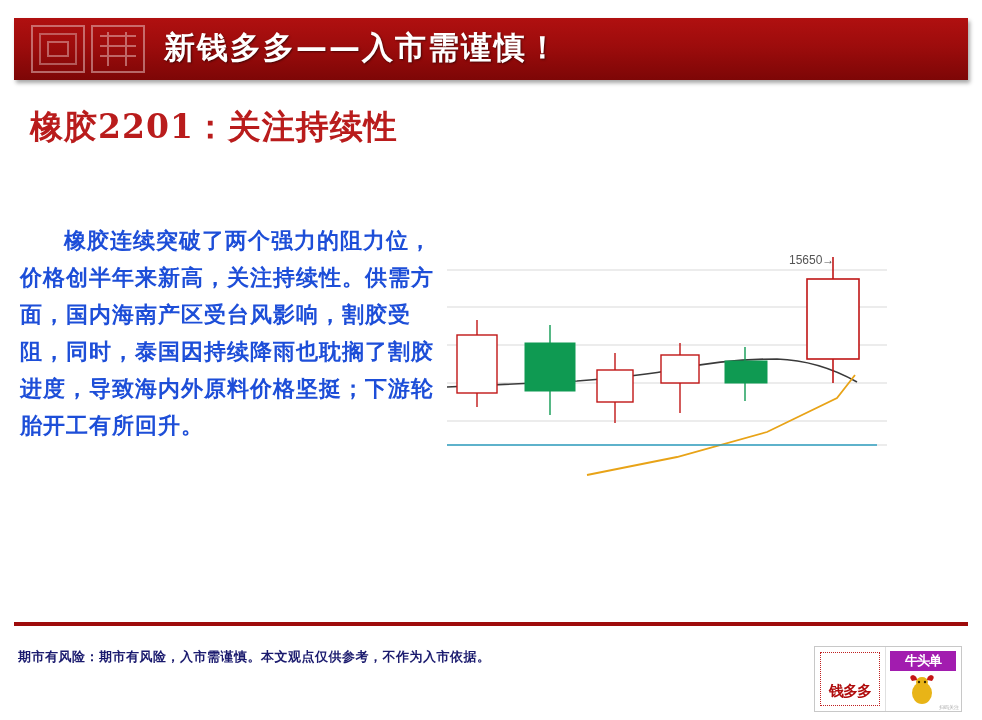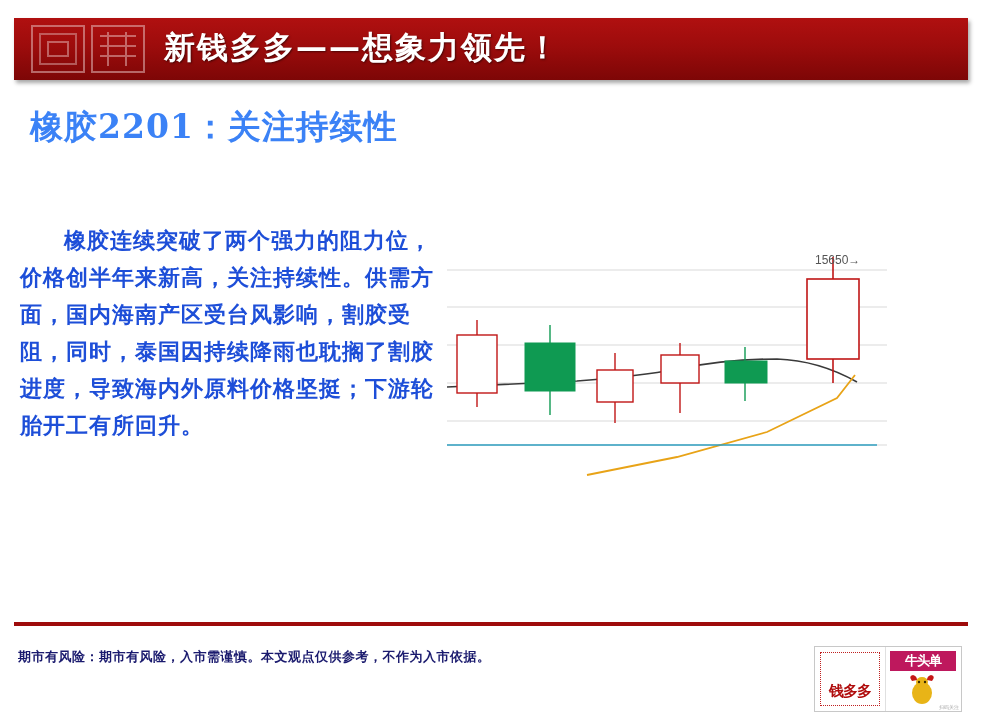--- a/index.html
+++ b/index.html
@@ -52,21 +52,21 @@
     text-shadow: 1px 1px 2px rgba(0,0,0,0.5);
     white-space: nowrap;
   }
 
   
   .slide-title {
     position: absolute;
     left: 30px;
     top: 104px;
     width: 420px;
-    color: #3b82f6;
+    color: #b91c1c;
     font-size: 33px;
     font-weight: bold;
     line-height: 46px;
     letter-spacing: 1px;
     font-family: "DejaVu Serif", "Liberation Serif", serif;
   }
 
   
   .body-text {
     position: absolute;
@@ -92,21 +92,20 @@
   }
   .chart-svg { display:block; }
   .chart-label {
     position: absolute;
     left: 352px;
     top: 18px;
     font-size: 12px;
     color: #555555;
     font-family: "Liberation Sans", sans-serif;
     white-space: nowrap;
-    margin-left: 26px;
   }
 
   
   .footer-rule {
     position: absolute;
     left: 14px;
     top: 622px;
     width: 954px;
     height: 4px;
     background: #9e0b0b;
@@ -161,21 +160,21 @@
     height: 100%;
     position: relative;
     background: #ffffff;
   }
   .logo-badge {
     position: absolute;
     left: 4px;
     top: 4px;
     width: 66px;
     height: 20px;
-    background: #be185d;
+    background: #a21caf;
     color: #ffffff;
     font-size: 13px;
     font-weight: bold;
     text-align: center;
     line-height: 20px;
     letter-spacing: -1px;
     font-family: "DejaVu Serif", "Liberation Serif", serif;
   }
   .logo-mascot {
     position: absolute;
@@ -199,21 +198,21 @@
 <div class="slide">
 
   <div class="header">
     <svg class="header-emblem" viewBox="0 0 120 50">
       <rect x="2" y="2" width="52" height="46" fill="none" stroke="#e8c4c4" stroke-width="2" opacity="0.6"></rect>
       <rect x="10" y="10" width="36" height="30" fill="none" stroke="#e8c4c4" stroke-width="2" opacity="0.5"></rect>
       <rect x="62" y="2" width="52" height="46" fill="none" stroke="#e8c4c4" stroke-width="2" opacity="0.6"></rect>
       <path d="M70 12 h36 M70 22 h36 M70 32 h36 M78 8 v34 M96 8 v34" stroke="#f0d0d0" stroke-width="2" opacity="0.55" fill="none"></path>
       <path d="M18 18 h20 v14 h-20 z" stroke="#f2d6d6" stroke-width="2" fill="none" opacity="0.5"></path>
     </svg>
-    <div class="header-title">新钱多多——想象力领先！</div>
+    <div class="header-title">新钱多多——入市需谨慎！</div>
   </div>
 
   <div class="slide-title">橡胶2201：关注持续性</div>
 
   <div class="body-text">橡胶连续突破了两个强力的阻力位，价格创半年来新高，关注持续性。供需方面，国内海南产区受台风影响，割胶受阻，同时，泰国因持续降雨也耽搁了割胶进度，导致海内外原料价格坚挺；下游轮胎开工有所回升。</div>
 
   <div class="chart-wrap">
     <svg class="chart-svg" width="520" height="250" viewBox="0 0 520 250">
 
       <g stroke="#d9d9d9" stroke-width="1">

